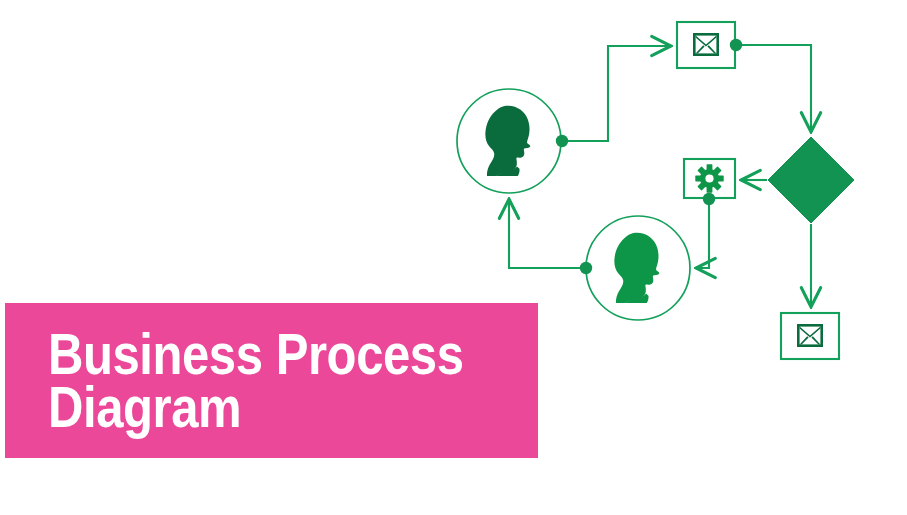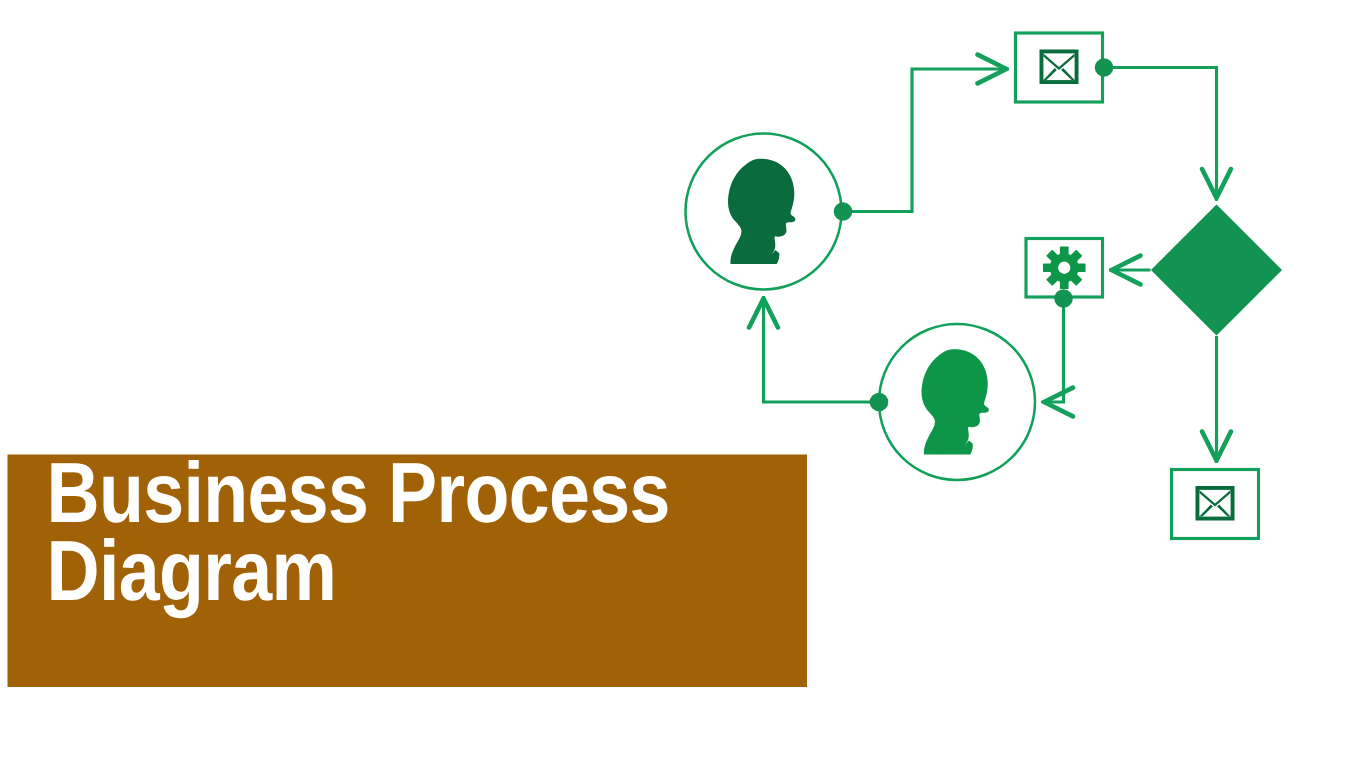--- a/index.html
+++ b/index.html
@@ -28,25 +28,26 @@
     top: 0;
     width: 907px;
     height: 515px;
   }
   #title-block {
     position: absolute;
     left: 5px;
     top: 303px;
     width: 533px;
     height: 155px;
-    background: #a16207;
+    background: #ec4899;
     box-sizing: border-box;
     display: flex;
     flex-direction: column;
-    padding-left: 26px;
+    justify-content: center;
+    padding-left: 43px;
   }
   #title-block .title-line {
     color: #ffffff;
     font-family: "Liberation Sans Narrow", "Liberation Sans", sans-serif;
     font-weight: bold;
     font-size: 57px;
     line-height: 0.92;
     letter-spacing: -0.5px;
     transform: scaleX(0.86);
     transform-origin: left center;

